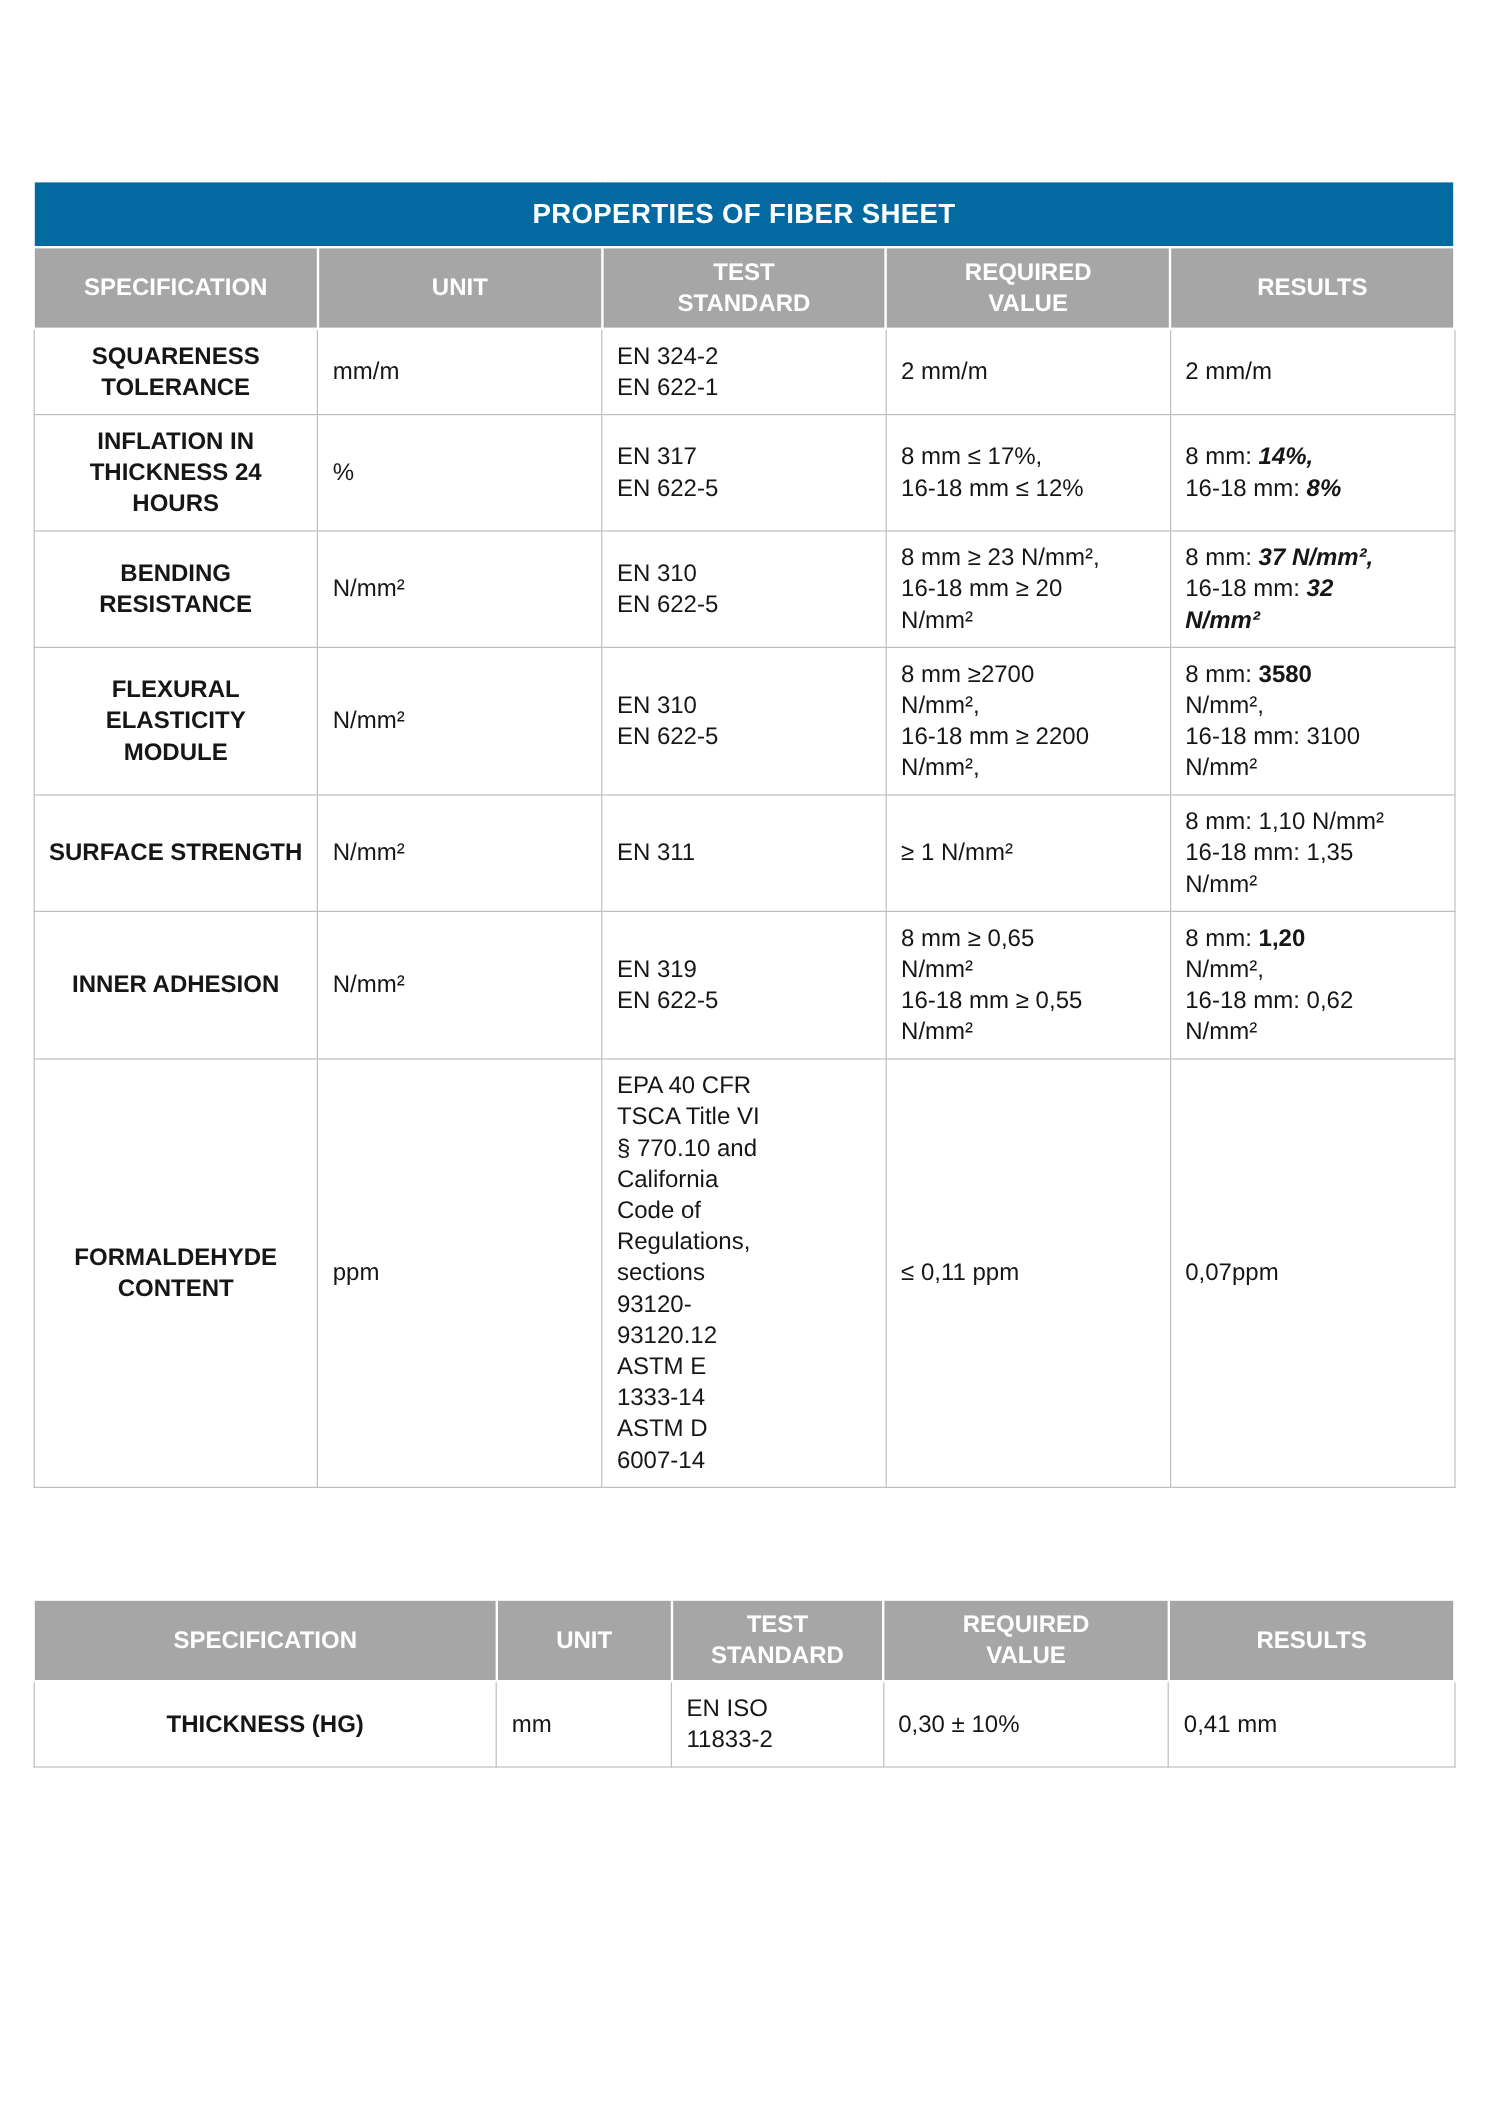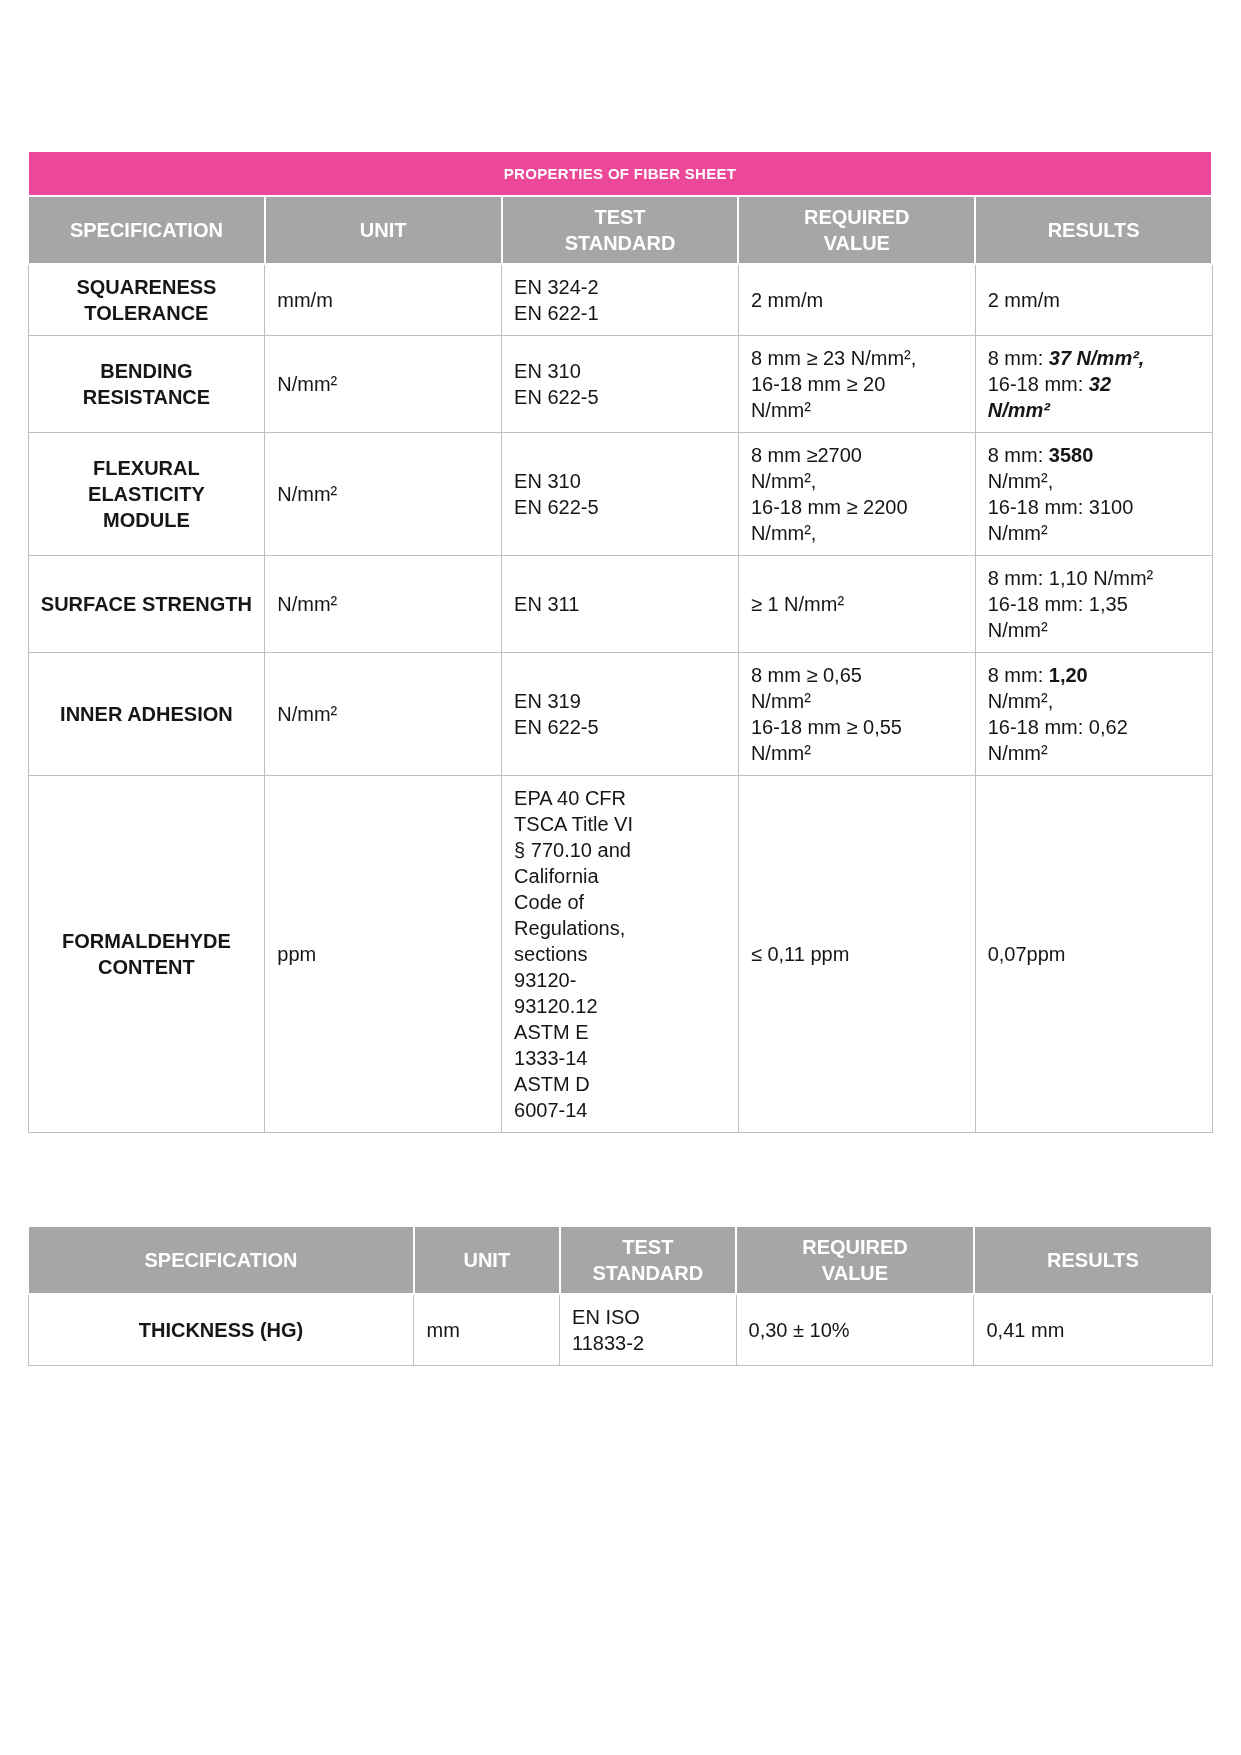--- a/index.html
+++ b/index.html
@@ -5,21 +5,21 @@
   * { margin:0; padding:0; box-sizing:border-box; }
   html, body { background:#ffffff; }
   body {
     width:1241px; height:1755px; overflow:hidden; position:relative;
     font-family:"Liberation Sans", sans-serif; color:#161616;
   }
   .doc { position:absolute; left:27px; top:150px; width:1186px; }
   table.props { width:100%; border-collapse:collapse; table-layout:fixed; }
   table.props + table.props { margin-top:92px; }
   .props th.title {
-    background:#ec4899; color:#ffffff; font-size:15px; font-weight:bold;
+    background:#0369a1; color:#ffffff; font-size:23px; font-weight:bold;
     text-align:center; padding:13px 8px; border:2px solid #ffffff; letter-spacing:.3px;
   }
   .props th.colhead {
     background:#a6a6a6; color:#ffffff; font-size:20px; font-weight:bold;
     text-align:center; vertical-align:middle; padding:7px 6px;
     border:2px solid #ffffff; white-space:pre-line; line-height:1.3;
   }
   .props tbody td {
     border:1px solid #bfbfbf; background:#ffffff; vertical-align:middle;
     font-size:20px; line-height:1.3; padding:9px 12px; white-space:pre-line;
@@ -49,20 +49,31 @@
         </tr>
     </thead>
     <tbody>
         <tr>
           <td class="col-0 spec">SQUARENESS TOLERANCE</td>
           <td class="col-1">mm/m</td>
           <td class="col-2">EN 324-2
 EN 622-1</td>
           <td class="col-3">2 mm/m</td>
           <td class="col-4"><span>2 mm/m</span></td>
+        </tr>
+        <tr>
+          <td class="col-0 spec">INFLATION IN THICKNESS 24
+HOURS</td>
+          <td class="col-1">%</td>
+          <td class="col-2">EN 317
+EN 622-5</td>
+          <td class="col-3">8 mm ≤ 17%,
+16-18 mm ≤ 12%</td>
+          <td class="col-4"><span>8 mm: </span><span class="b i">14%,</span><span>
+16-18 mm: </span><span class="b i">8%</span></td>
         </tr>
         <tr>
           <td class="col-0 spec">BENDING RESISTANCE</td>
           <td class="col-1">N/mm²</td>
           <td class="col-2">EN 310
 EN 622-5</td>
           <td class="col-3">8 mm ≥ 23 N/mm²,
 16-18 mm ≥ 20
 N/mm²</td>
           <td class="col-4"><span>8 mm: </span><span class="b i">37 N/mm²,</span><span>

